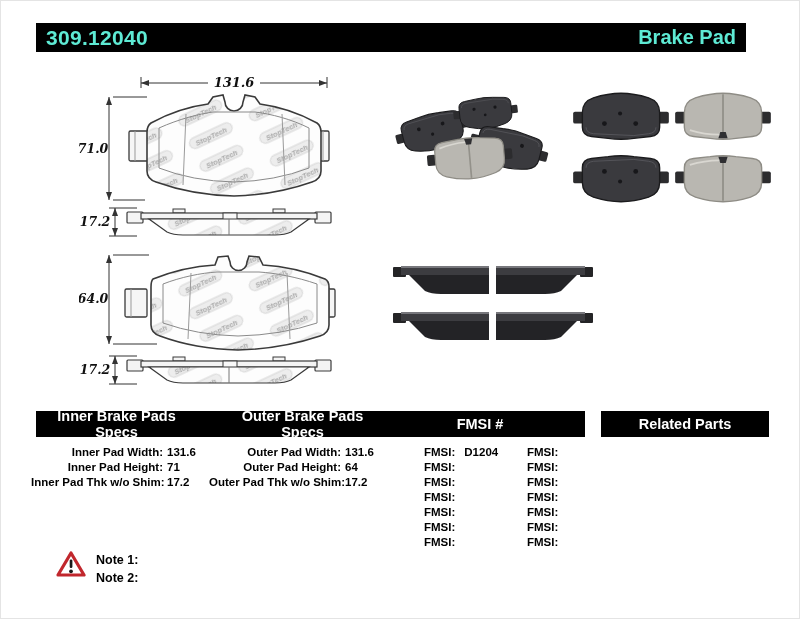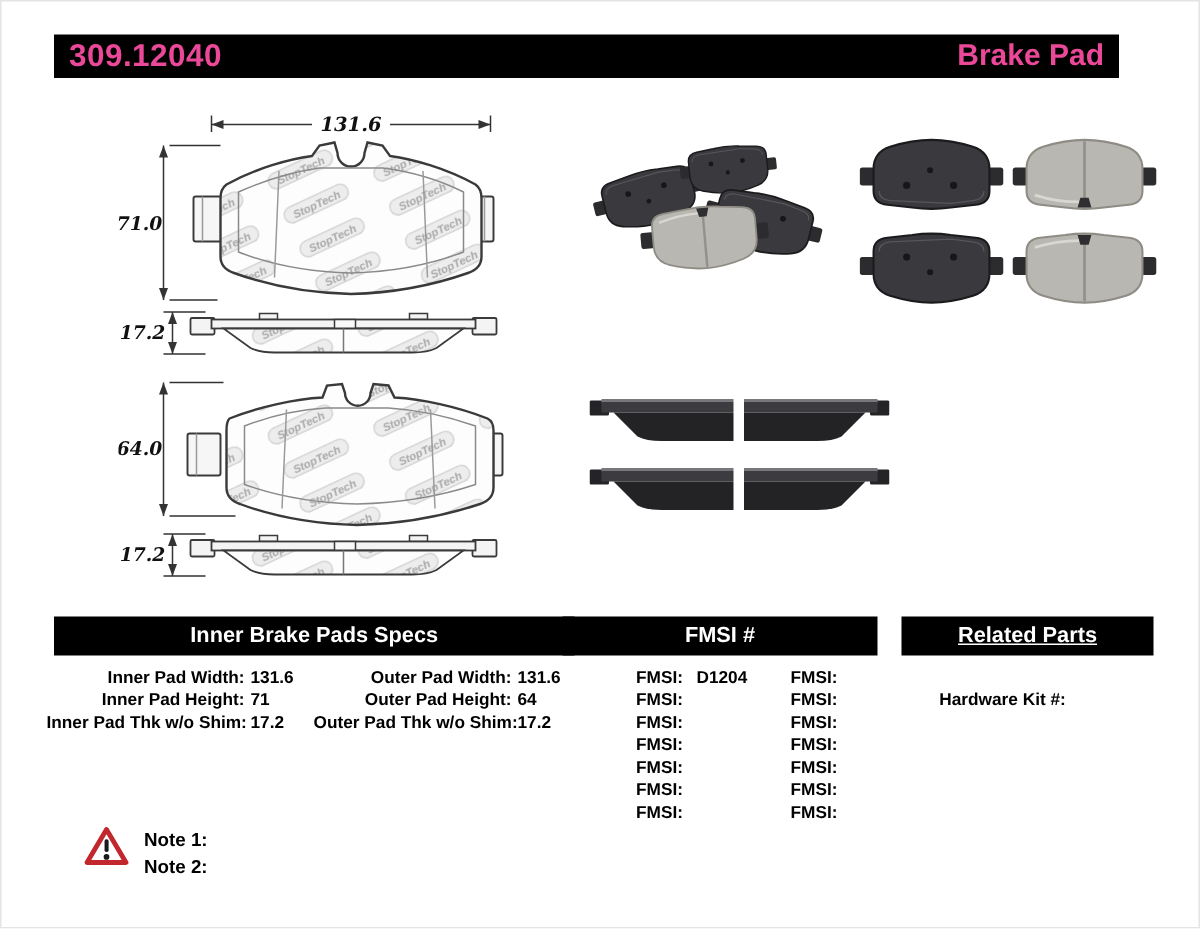--- a/index.html
+++ b/index.html
@@ -4,21 +4,21 @@
 <style>
   html,body{margin:0;padding:0;background:#fff;}
   .page{
     position:relative;width:800px;height:619px;background:#ffffff;
     border:1px solid #e4e4e4;box-sizing:border-box;overflow:hidden;
     font-family:"Liberation Sans",sans-serif;color:#000;
   }
   
   .hdr{
     position:absolute;left:35px;top:22px;width:710px;height:29px;background:#000;
-    color:#ec4899;display:flex;justify-content:space-between;align-items:center;
+    color:#5eead4;display:flex;justify-content:space-between;align-items:center;
     padding:0 10px;box-sizing:border-box;
   }
   .hdr .pn{font-size:21px;font-weight:bold;letter-spacing:.3px;}
   .hdr .pt{font-size:20px;font-weight:bold;}
   
   .abs{position:absolute;}
   svg text.dim{
     font-family:"DejaVu Serif",serif;font-style:italic;font-weight:bold;fill:#111;
   }
   svg text.wmt{
@@ -173,25 +173,26 @@
     <use href="#padLight" transform="translate(104,66) scale(0.92)"></use>
   </svg>
 
   <svg class="abs" style="left:392px;top:256px;" width="200" height="92" viewBox="0 0 200 92">
     <use href="#padEdge" transform="translate(0,4)"></use>
     <use href="#padEdge" transform="translate(0,50)"></use>
   </svg>
 
   <div class="thbar split" style="left:35px;width:347px;gap:25px;">
     <span>Inner Brake Pads Specs</span>
+    <span>Outer Brake Pads Specs</span>
   </div>
   <div class="thbar" style="left:374px;width:210px;">
     <span>FMSI #</span>
   </div>
-  <div class="thbar" style="left:600px;width:168px;text-decoration:underline;">
+  <div class="thbar" style="left:600px;width:168px;">
     <span>Related Parts</span>
   </div>
 
   <div class="col" style="left:30px;width:185px;">
     <div class="spec-row">
       <span class="sl">Inner Pad Width:</span>
       <span class="sv">131.6</span>
     </div>
     <div class="spec-row">
       <span class="sl">Inner Pad Height:</span>
@@ -231,26 +232,20 @@
   <div class="col" style="left:494px;width:98px;">
     <div class="fmsi-row"><span class="fl">FMSI:</span><span class="fv"></span></div>
     <div class="fmsi-row"><span class="fl">FMSI:</span><span class="fv"></span></div>
     <div class="fmsi-row"><span class="fl">FMSI:</span><span class="fv"></span></div>
     <div class="fmsi-row"><span class="fl">FMSI:</span><span class="fv"></span></div>
     <div class="fmsi-row"><span class="fl">FMSI:</span><span class="fv"></span></div>
     <div class="fmsi-row"><span class="fl">FMSI:</span><span class="fv"></span></div>
     <div class="fmsi-row"><span class="fl">FMSI:</span><span class="fv"></span></div>
   </div>
 
-  <div class="col" style="left:606px;width:162px;">
-    <div class="rel-row">
-      <span>Hardware Kit #:</span>
-      <span></span>
-    </div>
-  </div>
 
   <svg class="abs" style="left:55px;top:549px;" width="30" height="28" viewBox="0 0 30 28">
     <polygon points="15,3 28,25 2,25" fill="#ffffff" stroke="#c1272d" stroke-width="3.2" stroke-linejoin="round"></polygon>
     <rect x="13.7" y="9.5" width="2.7" height="8.5" rx="1.2" fill="#1a1a1a"></rect>
     <circle cx="15" cy="21.3" r="1.9" fill="#1a1a1a"></circle>
   </svg>
   <div class="note" style="top:550px;">Note 1:</div>
   <div class="note" style="top:568px;">Note 2:</div>
 
 </div>

